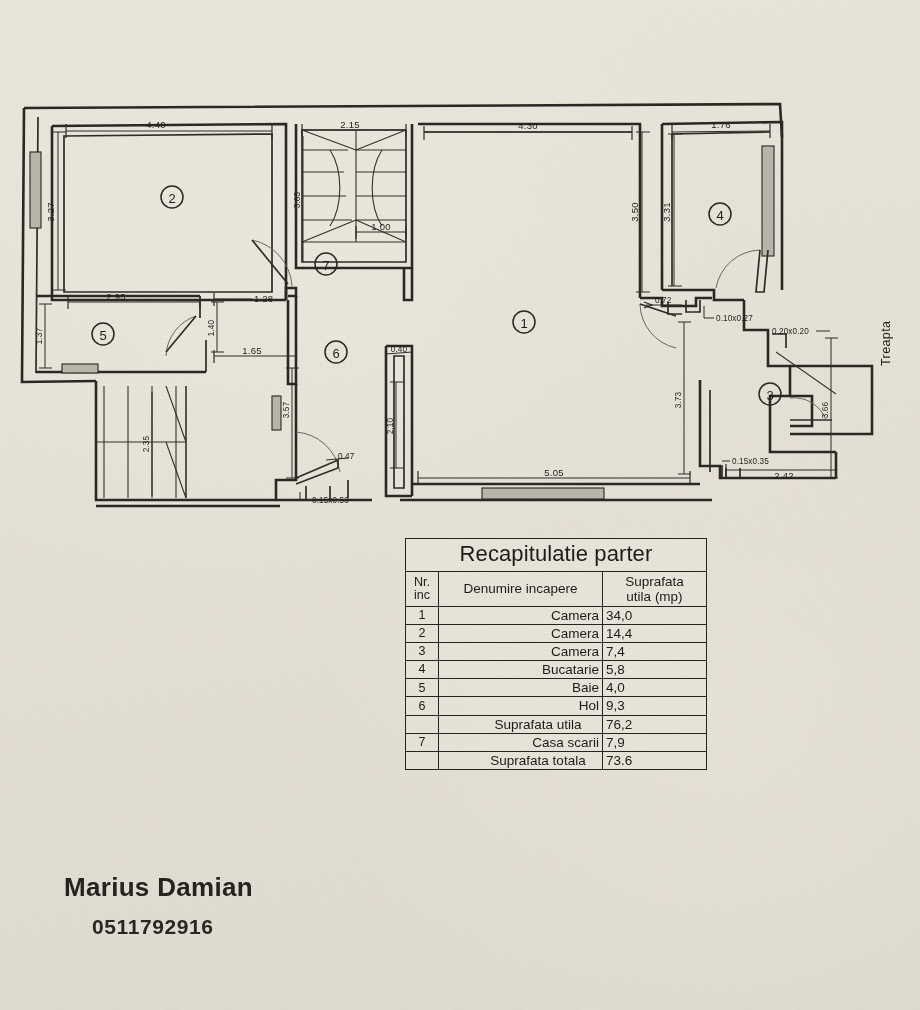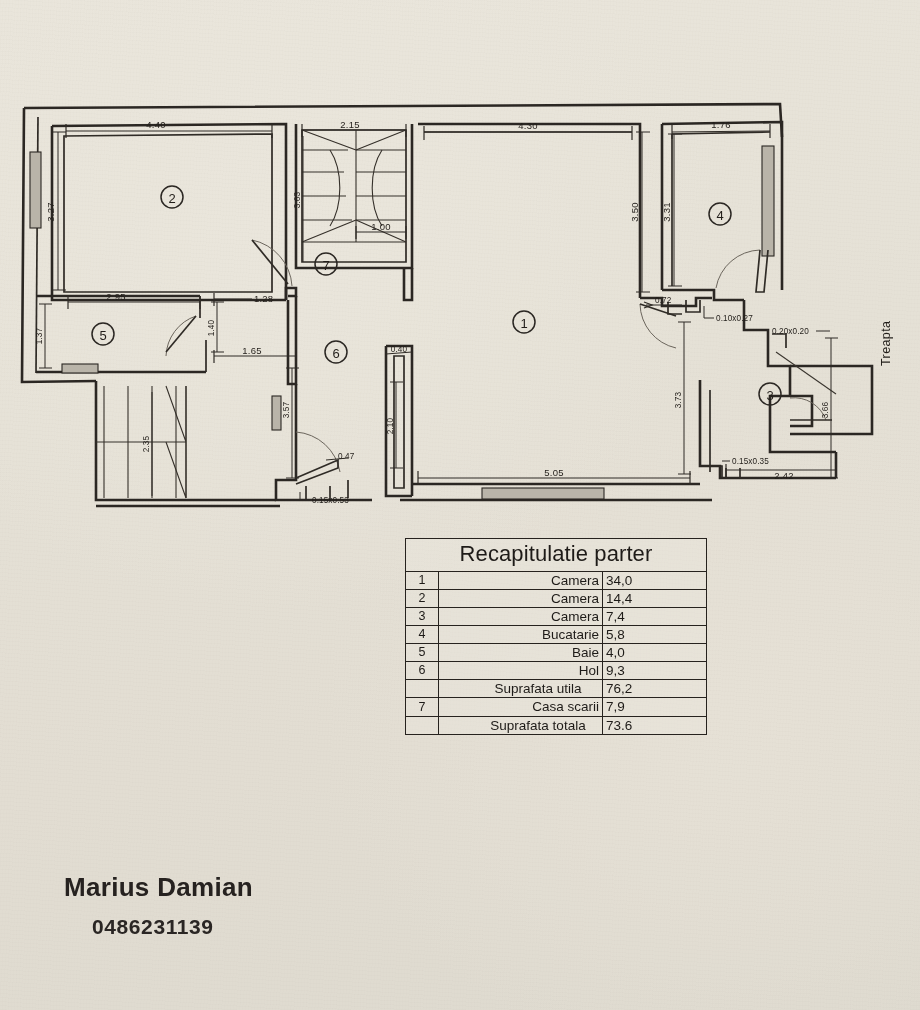--- a/index.html
+++ b/index.html
@@ -405,20 +405,31 @@
 
   </svg>
   </div>
 
   <div id="tablewrap">
     <table>
       <tbody>
         <tr>
           <td class="t-title" colspan="3">Recapitulatie parter</td>
         </tr>
+        <tr>
+          <td class="t-nr">
+            <span>Nr.</span><br>
+            <span>inc</span>
+          </td>
+          <td class="t-head">Denumire incapere</td>
+          <td class="t-head t-area">
+            <span>Suprafata</span><br>
+            <span>utila (mp)</span>
+          </td>
+        </tr>
 
         <tr>
           <td class="t-nr">1</td>
           <td class="t-name">Camera</td>
           <td class="t-area">34,0</td>
         </tr>
         <tr>
           <td class="t-nr">2</td>
           <td class="t-name">Camera</td>
           <td class="t-area">14,4</td>
@@ -458,16 +469,16 @@
           <td class="t-nr"></td>
           <td class="t-name t-sum">Suprafata totala</td>
           <td class="t-area">73.6</td>
         </tr>
       </tbody>
     </table>
   </div>
 
   <div id="sig">
     <div class="sig-name">Marius Damian</div>
-    <div class="sig-phone">0486231139</div>
+    <div class="sig-phone">0511792916</div>
   </div>
 
 </div>
 
 </body></html>

